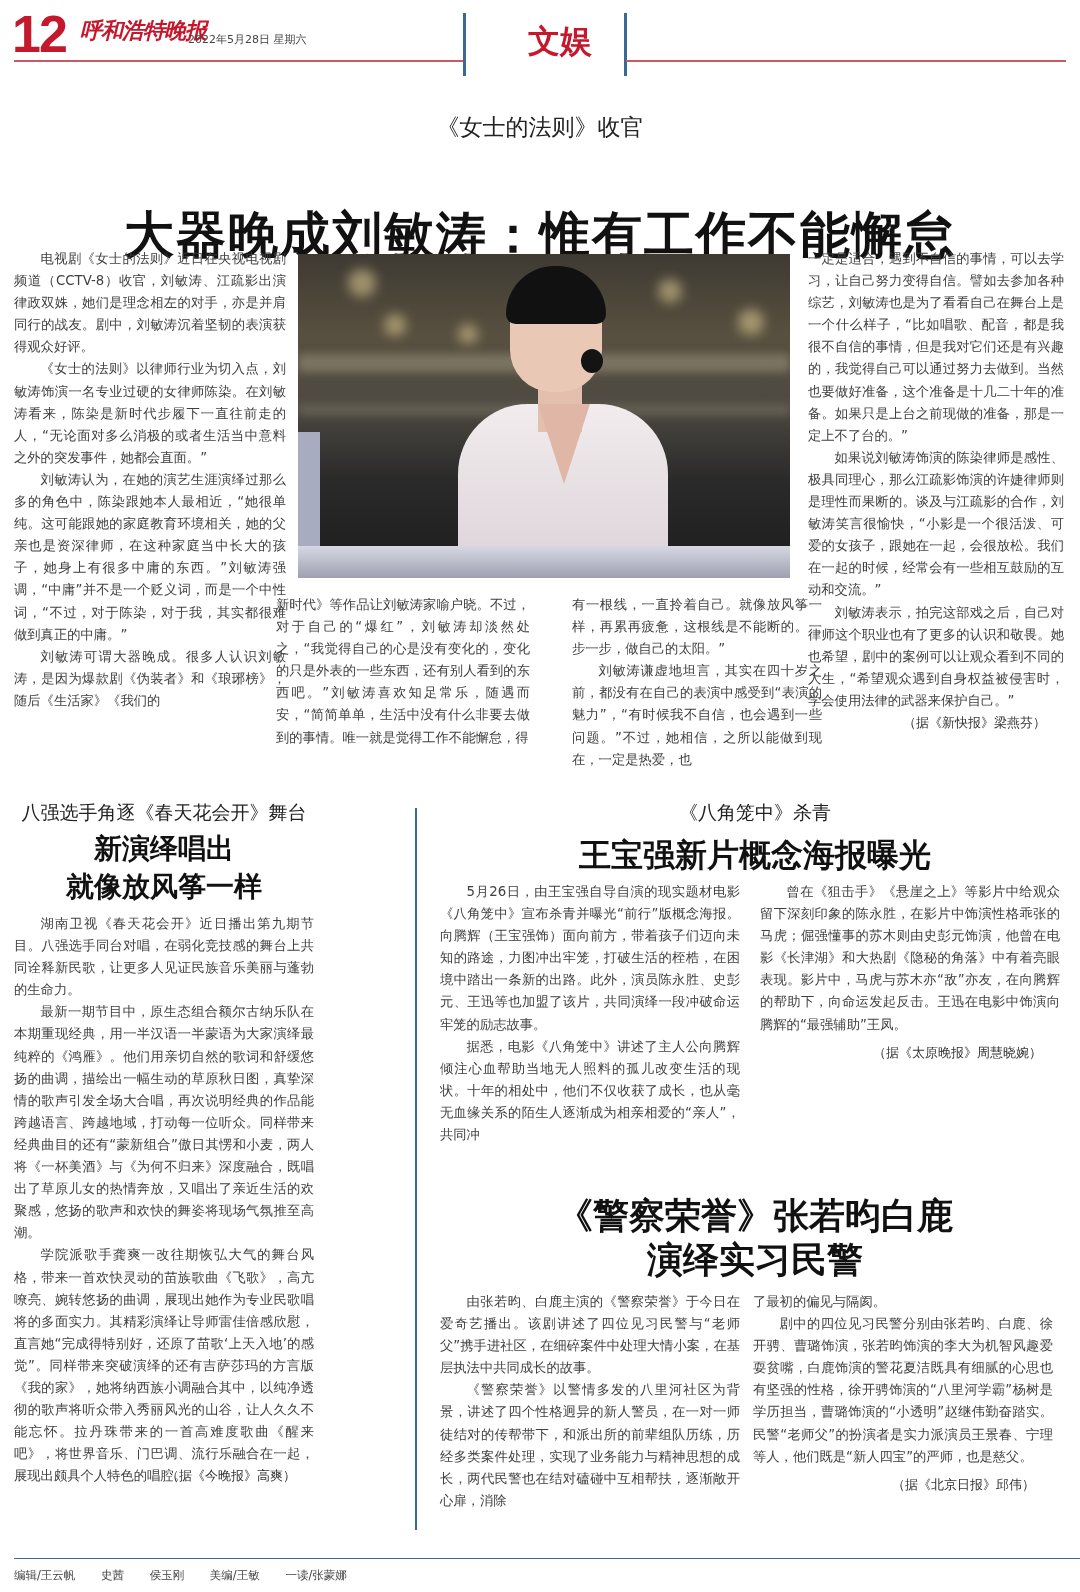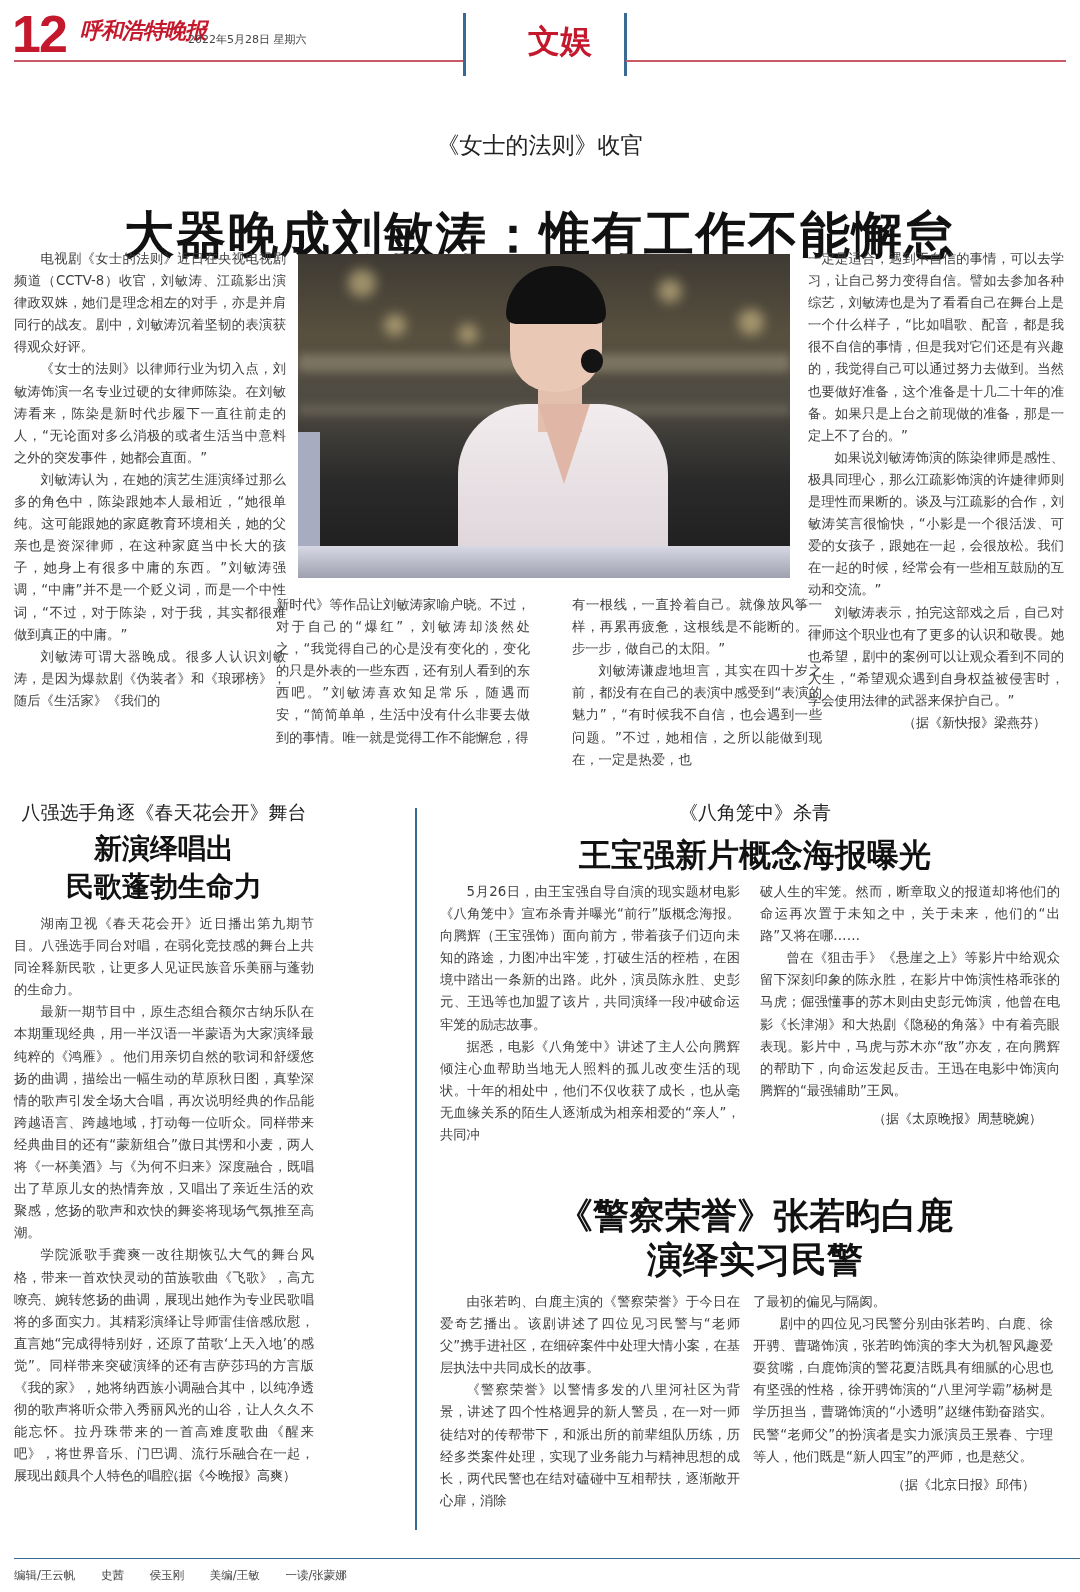--- a/index.html
+++ b/index.html
@@ -53,21 +53,21 @@
   <div class="page-num">12</div>
   <div class="paper-name">呼和浩特晚报</div>
   <div class="pub-date">2022年5月28日 星期六</div>
   <div class="rule-red" style="left:14px;width:450px;"></div>
   <div class="vrule" style="left:463px;"></div>
   <div class="section-name">文娱</div>
   <div class="vrule" style="left:624px;"></div>
   <div class="rule-red" style="left:626px;width:440px;"></div>
 </div>
 
-<div class="kicker" style="top:130px;">《女士的法则》收官</div>
+<div class="kicker" style="top:112px;">《女士的法则》收官</div>
 <div class="headline-xl" style="top:162px;">大器晚成刘敏涛：惟有工作不能懈怠</div>
 
 <div class="col" style="left:14px;top:248px;width:272px;">
   <p>电视剧《女士的法则》近日在央视电视剧频道（CCTV-8）收官，刘敏涛、江疏影出演律政双姝，她们是理念相左的对手，亦是并肩同行的战友。剧中，刘敏涛沉着坚韧的表演获得观众好评。</p>
   <p>《女士的法则》以律师行业为切入点，刘敏涛饰演一名专业过硬的女律师陈染。在刘敏涛看来，陈染是新时代步履下一直往前走的人，“无论面对多么消极的或者生活当中意料之外的突发事件，她都会直面。”</p>
   <p>刘敏涛认为，在她的演艺生涯演绎过那么多的角色中，陈染跟她本人最相近，“她很单纯。这可能跟她的家庭教育环境相关，她的父亲也是资深律师，在这种家庭当中长大的孩子，她身上有很多中庸的东西。”刘敏涛强调，“中庸”并不是一个贬义词，而是一个中性词，“不过，对于陈染，对于我，其实都很难做到真正的中庸。”</p>
   <p>刘敏涛可谓大器晚成。很多人认识刘敏涛，是因为爆款剧《伪装者》和《琅琊榜》，随后《生活家》《我们的</p>
 </div>
 
 <div class="photo">
@@ -101,39 +101,38 @@
 <div class="col" style="left:808px;top:248px;width:256px;">
   <p class="cont">一定是适合，遇到不自信的事情，可以去学习，让自己努力变得自信。譬如去参加各种综艺，刘敏涛也是为了看看自己在舞台上是一个什么样子，“比如唱歌、配音，都是我很不自信的事情，但是我对它们还是有兴趣的，我觉得自己可以通过努力去做到。当然也要做好准备，这个准备是十几二十年的准备。如果只是上台之前现做的准备，那是一定上不了台的。”</p>
   <p>如果说刘敏涛饰演的陈染律师是感性、极具同理心，那么江疏影饰演的许婕律师则是理性而果断的。谈及与江疏影的合作，刘敏涛笑言很愉快，“小影是一个很活泼、可爱的女孩子，跟她在一起，会很放松。我们在一起的时候，经常会有一些相互鼓励的互动和交流。”</p>
   <p>刘敏涛表示，拍完这部戏之后，自己对律师这个职业也有了更多的认识和敬畏。她也希望，剧中的案例可以让观众看到不同的人生，“希望观众遇到自身权益被侵害时，学会使用法律的武器来保护自己。”</p>
   <div class="byline">（据《新快报》梁燕芬）</div>
 </div>
 
 <div class="kicker-sm" style="left:14px;top:800px;width:300px;">八强选手角逐《春天花会开》舞台</div>
 <div class="headline-md" style="left:14px;top:830px;width:300px;">
   <div>新演绎唱出</div>
-  <div>民歌蓬勃生命力</div>
+  <div>就像放风筝一样</div>
 </div>
 <div class="col" style="left:14px;top:913px;width:300px;">
   <p>湖南卫视《春天花会开》近日播出第九期节目。八强选手同台对唱，在弱化竞技感的舞台上共同诠释新民歌，让更多人见证民族音乐美丽与蓬勃的生命力。</p>
   <p>最新一期节目中，原生态组合额尔古纳乐队在本期重现经典，用一半汉语一半蒙语为大家演绎最纯粹的《鸿雁》。他们用亲切自然的歌词和舒缓悠扬的曲调，描绘出一幅生动的草原秋日图，真挚深情的歌声引发全场大合唱，再次说明经典的作品能跨越语言、跨越地域，打动每一位听众。同样带来经典曲目的还有“蒙新组合”傲日其愣和小麦，两人将《一杯美酒》与《为何不归来》深度融合，既唱出了草原儿女的热情奔放，又唱出了亲近生活的欢聚感，悠扬的歌声和欢快的舞姿将现场气氛推至高潮。</p>
   <p>学院派歌手龚爽一改往期恢弘大气的舞台风格，带来一首欢快灵动的苗族歌曲《飞歌》，高亢嘹亮、婉转悠扬的曲调，展现出她作为专业民歌唱将的多面实力。其精彩演绎让导师雷佳倍感欣慰，直言她“完成得特别好，还原了苗歌‘上天入地’的感觉”。同样带来突破演绎的还有吉萨莎玛的方言版《我的家》，她将纳西族小调融合其中，以纯净透彻的歌声将听众带入秀丽风光的山谷，让人久久不能忘怀。拉丹珠带来的一首高难度歌曲《醒来吧》，将世界音乐、门巴调、流行乐融合在一起，展现出颇具个人特色的唱腔。</p>
   <div class="byline" style="margin-top:-22px;">（据《今晚报》高爽）</div>
 </div>
 
 <div class="vdivider"></div>
 
 <div class="kicker-sm" style="left:430px;top:800px;width:650px;">《八角笼中》杀青</div>
 <div class="headline-md" style="left:430px;top:836px;width:650px;font-size:32px;">王宝强新片概念海报曝光</div>
 <div class="col" style="left:440px;top:881px;width:300px;">
   <p>5月26日，由王宝强自导自演的现实题材电影《八角笼中》宣布杀青并曝光“前行”版概念海报。向腾辉（王宝强饰）面向前方，带着孩子们迈向未知的路途，力图冲出牢笼，打破生活的桎梏，在困境中踏出一条新的出路。此外，演员陈永胜、史彭元、王迅等也加盟了该片，共同演绎一段冲破命运牢笼的励志故事。</p>
   <p>据悉，电影《八角笼中》讲述了主人公向腾辉倾注心血帮助当地无人照料的孤儿改变生活的现状。十年的相处中，他们不仅收获了成长，也从毫无血缘关系的陌生人逐渐成为相亲相爱的“亲人”，共同冲</p>
 </div>
 <div class="col" style="left:760px;top:881px;width:300px;">
-  <p class="cont">破人生的牢笼。然而，断章取义的报道却将他们的命运再次置于未知之中，关于未来，他们的“出路”又将在哪……</p>
   <p>曾在《狙击手》《悬崖之上》等影片中给观众留下深刻印象的陈永胜，在影片中饰演性格乖张的马虎；倔强懂事的苏木则由史彭元饰演，他曾在电影《长津湖》和大热剧《隐秘的角落》中有着亮眼表现。影片中，马虎与苏木亦“敌”亦友，在向腾辉的帮助下，向命运发起反击。王迅在电影中饰演向腾辉的“最强辅助”王凤。</p>
   <div class="byline" style="margin-top:6px;">（据《太原晚报》周慧晓婉）</div>
 </div>
 
 <div class="headline-md" style="left:430px;top:1194px;width:650px;font-size:36px;line-height:44px;">
   <div>《警察荣誉》张若昀白鹿</div>
   <div>演绎实习民警</div>
 </div>
 <div class="col" style="left:440px;top:1291px;width:300px;">
   <p>由张若昀、白鹿主演的《警察荣誉》于今日在爱奇艺播出。该剧讲述了四位见习民警与“老师父”携手进社区，在细碎案件中处理大情小案，在基层执法中共同成长的故事。</p>

